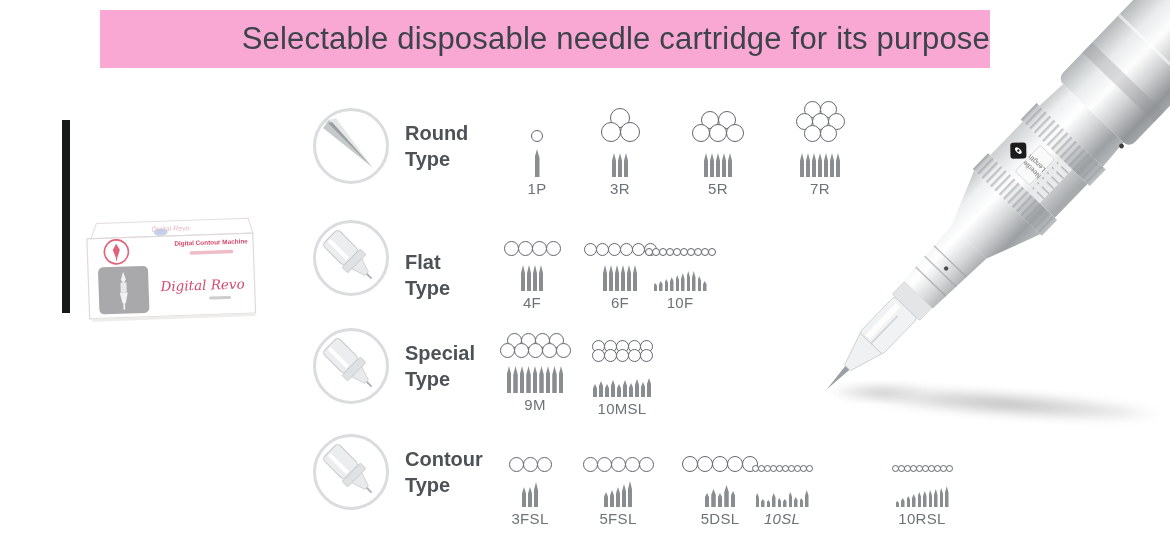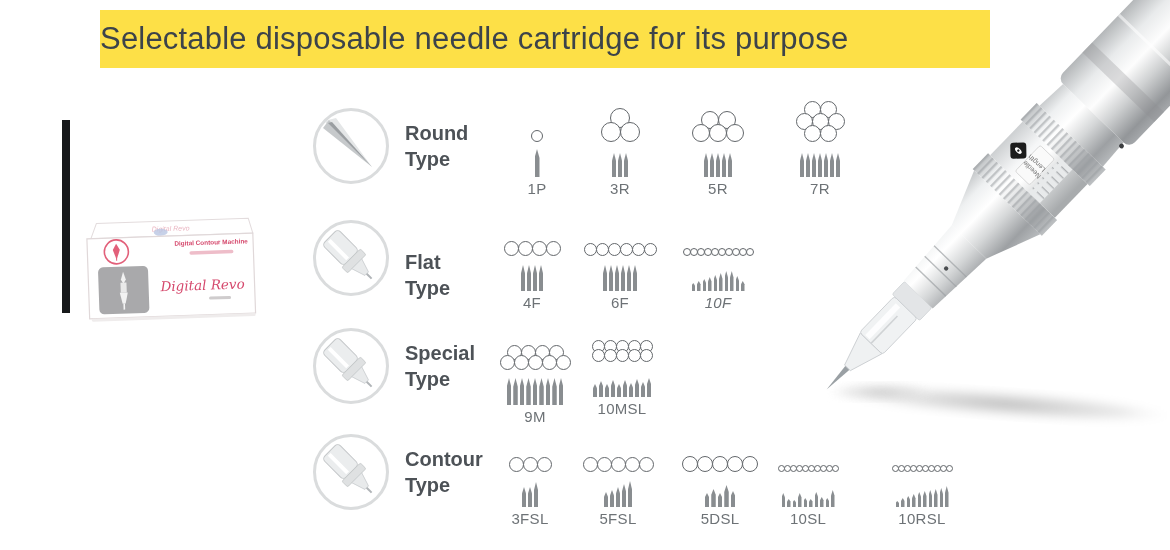--- a/index.html
+++ b/index.html
@@ -1,21 +1,21 @@
 <!DOCTYPE html>
 <html><head>
 <meta charset="utf-8">
 <style>
   html,body{margin:0;padding:0;background:#fff;}
   .stage{position:relative;width:1170px;height:550px;background:#fff;overflow:hidden;
          font-family:"Liberation Sans","DejaVu Sans",sans-serif;}
 
   
-  .banner{position:absolute;left:100px;top:10px;width:890px;height:58px;background:#fde047;
-          display:flex;align-items:center;justify-content:flex-start;}
+  .banner{position:absolute;left:100px;top:10px;width:890px;height:58px;background:#f9a8d4;
+          display:flex;align-items:center;justify-content:flex-end;}
   .banner span{font-size:31px;color:#3c434a;letter-spacing:.2px;}
 
   
   .brand-bar{position:absolute;left:62px;top:120px;width:8px;height:193px;background:#17191b;}
   .brand-text{position:absolute;left:94px;top:120px;font-size:32px;font-weight:800;
               color:#202428;line-height:37px;letter-spacing:.5px;}
 
   
   .product-box{position:absolute;left:84px;top:218px;width:172px;height:102px;transform:rotate(-2deg);}
 
@@ -214,21 +214,21 @@
         <div class="needles">
           <span class="needle" style="width: 4px; height: 26px;"></span>
           <span class="needle" style="width: 4px; height: 26px;"></span>
           <span class="needle" style="width: 4px; height: 26px;"></span>
           <span class="needle" style="width: 4px; height: 26px;"></span>
           <span class="needle" style="width: 4px; height: 26px;"></span>
           <span class="needle" style="width: 4px; height: 26px;"></span>
         </div>
         <div class="item-label">6F</div>
       </div>
-      <div class="needle-item" style="left: 718px; top: 214px; font-style: italic;">
+      <div class="needle-item" style="left: 680px; top: 214px;">
         <div class="cluster">
           <div class="crow">
             <span class="ncircle" style="width: 8px; height: 8px; border-width: 1.2px;"></span>
             <span class="ncircle" style="width: 8px; height: 8px; border-width: 1.2px;"></span>
             <span class="ncircle" style="width: 8px; height: 8px; border-width: 1.2px;"></span>
             <span class="ncircle" style="width: 8px; height: 8px; border-width: 1.2px;"></span>
             <span class="ncircle" style="width: 8px; height: 8px; border-width: 1.2px;"></span>
             <span class="ncircle" style="width: 8px; height: 8px; border-width: 1.2px;"></span>
             <span class="ncircle" style="width: 8px; height: 8px; border-width: 1.2px;"></span>
             <span class="ncircle" style="width: 8px; height: 8px; border-width: 1.2px;"></span>
@@ -256,21 +256,21 @@
             <rect x="-5" y="-25" width="4" height="26" fill="#ffffff"></rect>
             <rect x="-13" y="3" width="26" height="8" rx="1.5" fill="#dfe1e2" stroke="#c3c6c8" stroke-width=".8"></rect>
             <polygon points="-7,11 7,11 2.5,25 -2.5,25" fill="#e8eaeb" stroke="#c9cccf" stroke-width=".8"></polygon>
             <line x1="0" y1="25" x2="0" y2="32" stroke="#b0b4b7" stroke-width="2"></line>
           </g>
         </svg></div>
       <div class="type-label" style="left: 405px; top: 366px;">
         <div>Special</div>
         <div>Type</div>
       </div>
-      <div class="needle-item" style="left: 535px; top: 328px;">
+      <div class="needle-item" style="left: 535px; top: 316px;">
         <div class="cluster">
           <div class="crow" style="margin-top: 0px;">
             <span class="ncircle" style="width: 15px; height: 15px;"></span>
             <span class="ncircle" style="width: 15px; height: 15px;"></span>
             <span class="ncircle" style="width: 15px; height: 15px;"></span>
             <span class="ncircle" style="width: 15px; height: 15px;"></span>
           </div>
           <div class="crow" style="margin-top: -4.5px;">
             <span class="ncircle" style="width: 15px; height: 15px;"></span>
             <span class="ncircle" style="width: 15px; height: 15px;"></span>
@@ -382,21 +382,21 @@
         </div>
         <div class="needles">
           <span class="needle" style="width: 4.5px; height: 14px;"></span>
           <span class="needle" style="width: 4.5px; height: 18px;"></span>
           <span class="needle" style="width: 4.5px; height: 14px;"></span>
           <span class="needle" style="width: 4.5px; height: 22px;"></span>
           <span class="needle" style="width: 4.5px; height: 16px;"></span>
         </div>
         <div class="item-label">5DSL</div>
       </div>
-      <div class="needle-item" style="left: 808px; top: 430px;">
+      <div class="needle-item" style="left: 782px; top: 430px; font-style: italic;">
         <div class="cluster">
           <div class="crow">
             <span class="ncircle" style="width: 7px; height: 7px; border-width: 1.2px;"></span>
             <span class="ncircle" style="width: 7px; height: 7px; border-width: 1.2px;"></span>
             <span class="ncircle" style="width: 7px; height: 7px; border-width: 1.2px;"></span>
             <span class="ncircle" style="width: 7px; height: 7px; border-width: 1.2px;"></span>
             <span class="ncircle" style="width: 7px; height: 7px; border-width: 1.2px;"></span>
             <span class="ncircle" style="width: 7px; height: 7px; border-width: 1.2px;"></span>
             <span class="ncircle" style="width: 7px; height: 7px; border-width: 1.2px;"></span>
             <span class="ncircle" style="width: 7px; height: 7px; border-width: 1.2px;"></span>

